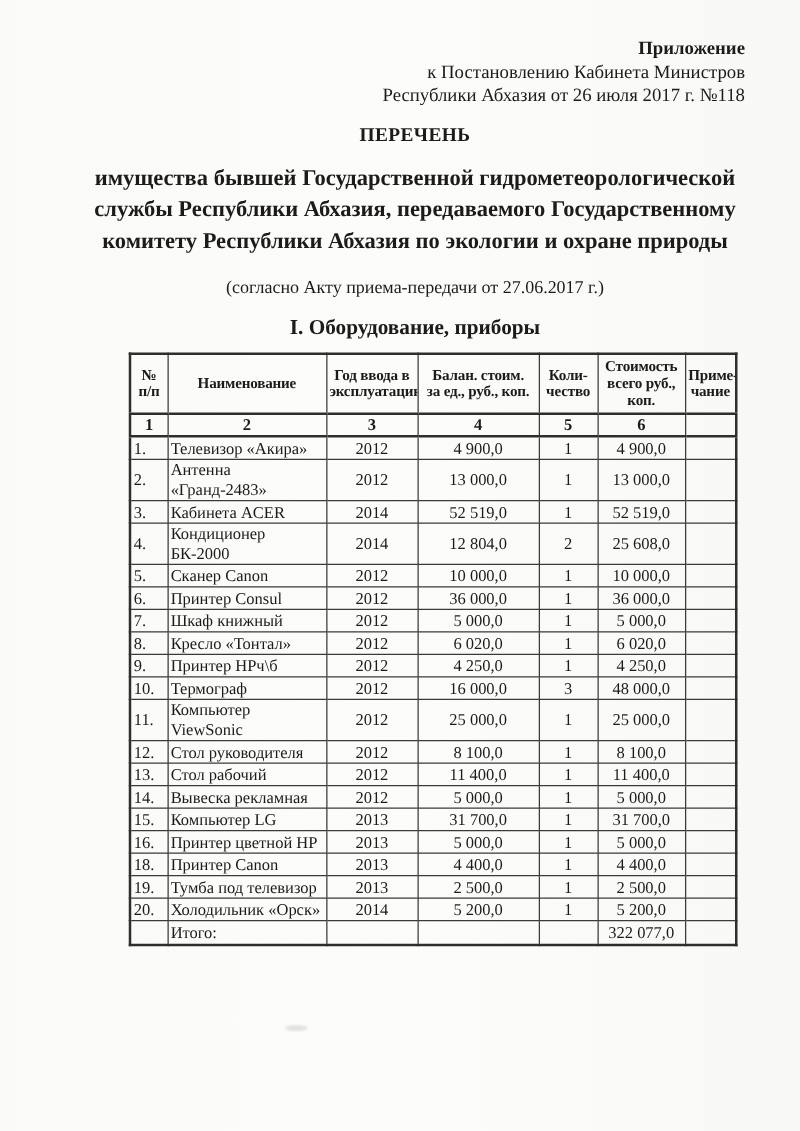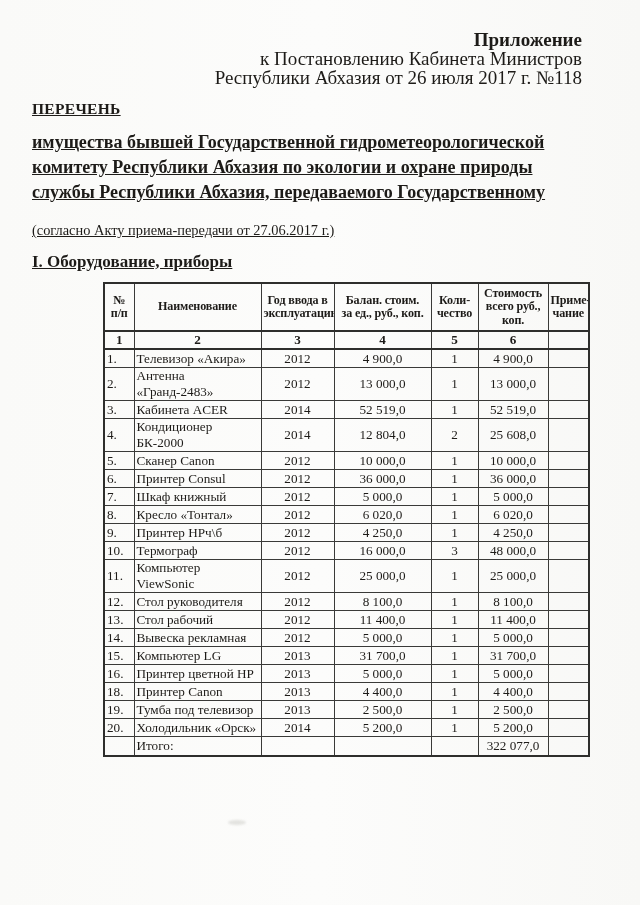--- a/index.html
+++ b/index.html
@@ -11,33 +11,32 @@
     position: relative;
     width: 640px; height: 905px;
     background: linear-gradient(90deg, #fafaf8 0%, #fcfcfb 50%, #f8f8f6 100%);
     font-family: "Liberation Serif", "DejaVu Serif", serif;
     color: #1d1b18;
     overflow: hidden;
   }
   
   .annex {
     padding-top: 30px;
-    padding-right: 58px;
+    padding-right: 44px;
     text-align: right;
-    font-size: 19px;
+    font-size: 15px;
     line-height: 19px;
   }
   .annex .l1 { font-weight: bold; }
 
   
   .centerwrap {
     width: 600px;
     margin-left: 32px;
-    text-align: left;
-    text-decoration: underline;
+    text-align: center;
   }
   .doc-title {
     margin-top: 13px;
     font-size: 15.5px;
     font-weight: bold;
     letter-spacing: 0.3px;
   }
   .doc-subtitle {
     margin-top: 12px;
     font-size: 18px;
@@ -130,22 +129,22 @@
   <div class="annex">
     <div class="l1">Приложение</div>
     <div>к Постановлению Кабинета Министров</div>
     <div>Республики Абхазия от 26 июля 2017 г. №118</div>
   </div>
 
   <div class="centerwrap">
     <div class="doc-title">ПЕРЕЧЕНЬ</div>
     <div class="doc-subtitle">
       <div>имущества бывшей Государственной гидрометеорологической</div>
+      <div>службы Республики Абхазия, передаваемого Государственному</div>
       <div>комитету Республики Абхазия по экологии и охране природы</div>
-      <div>службы Республики Абхазия, передаваемого Государственному</div>
     </div>
     <div class="act-note">(согласно Акту приема-передачи от 27.06.2017 г.)</div>
     <div class="section-title">I. Оборудование, приборы</div>
   </div>
 
   <table class="inv">
     <colgroup>
       <col class="w0">
         <col class="w1">
         <col class="w2">

